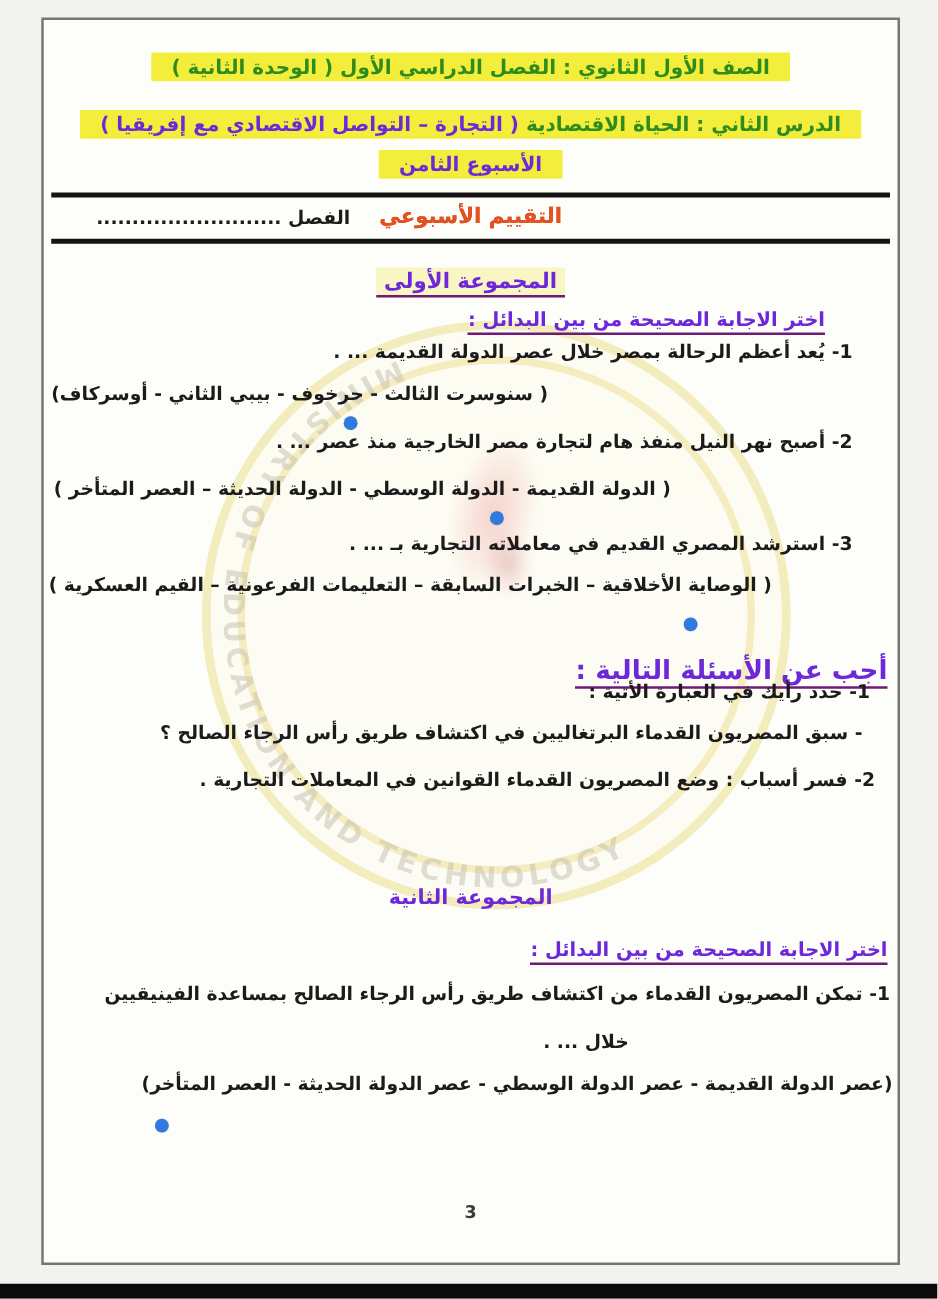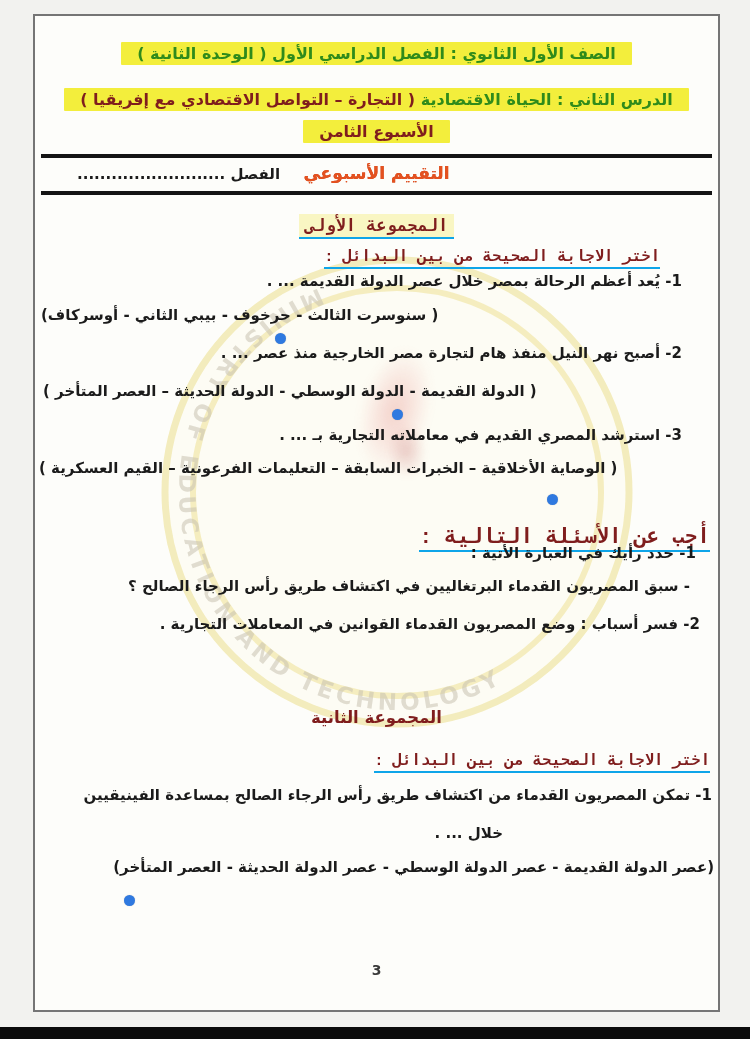--- a/index.html
+++ b/index.html
@@ -15,22 +15,22 @@
     position:absolute;left:33px;top:14px;width:687px;height:998px;
     background:#fdfdfa;border:2px solid #757575;box-sizing:border-box;
   }
   .ln{
     position:absolute;direction:rtl;white-space:nowrap;
     font-weight:bold;color:#1b1b1b;font-size:15px;
   }
   .center{width:100%;text-align:center;}
   .hl{background:#f3ee3c;padding:2px 16px;display:inline-block;border-radius:1px;}
   .green{color:#2f8b1b;}
-  .red{color:#7f1d1d;}
-  .redline{border-bottom:2px solid #0ea5e9;padding-bottom:1px;display:inline-block;font-family:Liberation Mono, monospace;}
+  .red{color:#6d28d9;}
+  .redline{border-bottom:2px solid #701a75;padding-bottom:1px;display:inline-block;}
   .orange{color:#e4511f;}
   .thick-rule{position:absolute;left:6px;right:6px;height:4px;background:#141414;}
   .dots{letter-spacing:1px;font-weight:bold;}
   .blue-dot{
     position:absolute;width:11px;height:11px;border-radius:50%;
     background:#2f79e0;box-shadow:0 0 1px rgba(0,0,0,.25);
   }
   .wm{position:absolute;left:82px;top:196px;width:560px;height:560px;pointer-events:none;}
   .wm-smudge{
     position:absolute;left:325px;top:330px;width:70px;height:130px;

